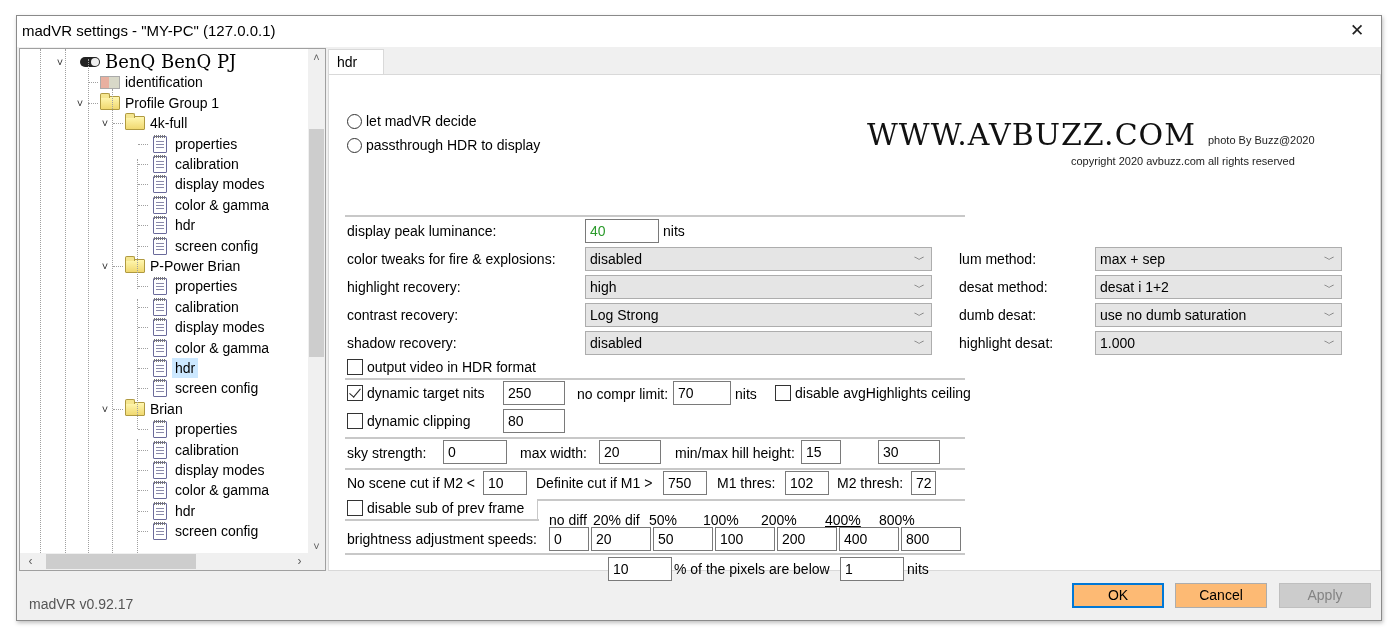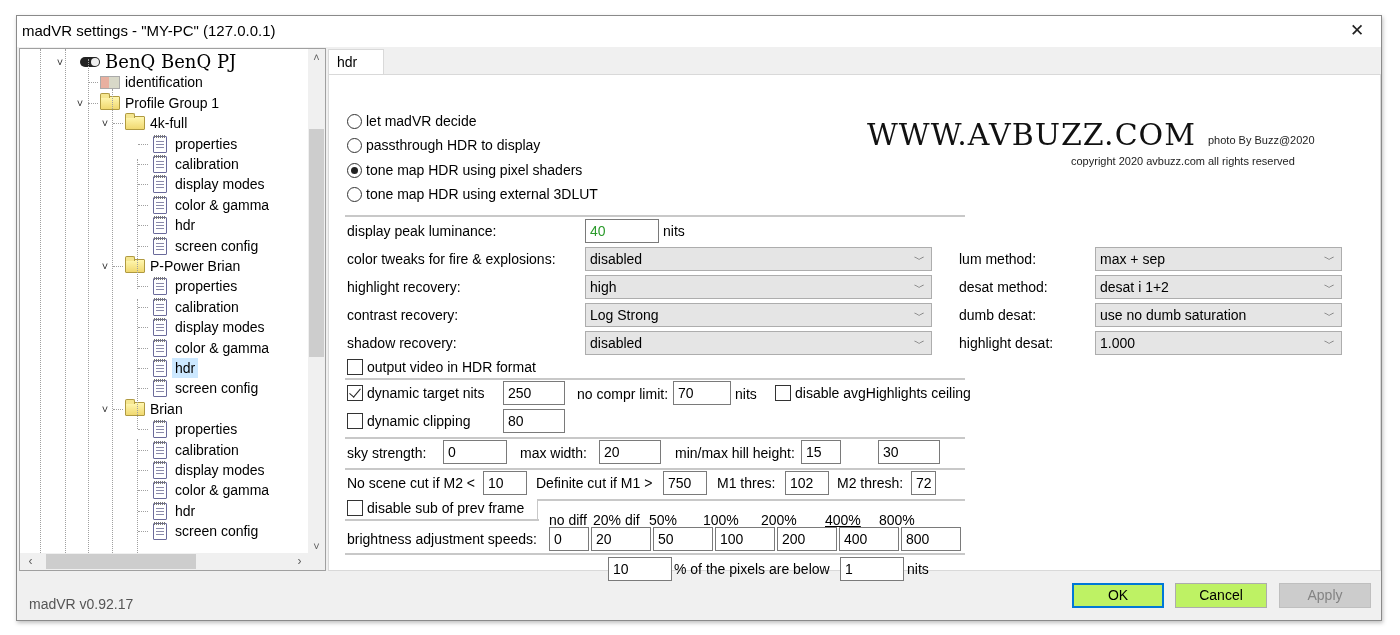--- a/index.html
+++ b/index.html
@@ -53,21 +53,21 @@
   .input.green { color: #2a9a2a; }
   .select { position: absolute; height: 24px; background: #e5e5e5; border: 1px solid #adadad; font-size: 14px; line-height: 22px; padding-left: 4px; }
   .select .dd { position: absolute; right: 6px; top: 0; font-size: 11px; color: #555; }
   .sep { position: absolute; height: 0; border-top: 2px solid #c8c8c8; }
 
   .watermark { position: absolute; left: 538px; top: 42px; font-family: "DejaVu Serif", serif; font-size: 30px; letter-spacing: 1px; color: #111; font-weight: normal; }
   .wm-small { position: absolute; font-size: 11px; color: #222; }
 
   
   .version { position: absolute; left: 12px; top: 580px; font-size: 14px; color: #555; }
-  .btn { position: absolute; top: 567px; width: 92px; height: 25px; background: #bef264; border: 1px solid #adadad; font-size: 14px; text-align: center; line-height: 23px; cursor: pointer; }
+  .btn { position: absolute; top: 567px; width: 92px; height: 25px; background: #fdba74; border: 1px solid #adadad; font-size: 14px; text-align: center; line-height: 23px; cursor: pointer; }
   .btn.default { border: 2px solid #0078d7; line-height: 21px; }
   .btn.disabled { background: #cccccc; border-color: #bfbfbf; color: #838383; }
 </style>
 </head>
 <body>
 
 <div class="window">
   <div class="titlebar">
     <span class="title">madVR settings - "MY-PC" (127.0.0.1)</span>
     <span class="close">✕</span>
@@ -226,28 +226,20 @@
 
   <div class="panel">
 
     <div class="radio" style="left:18px;top:38px">
       <span class="circ"></span>
       <span>let madVR decide</span>
     </div>
     <div class="radio" style="left:18px;top:62px">
       <span class="circ"></span>
       <span>passthrough HDR to display</span>
-    </div>
-    <div class="radio" style="left:18px;top:87px">
-      <span class="circ on"></span>
-      <span>tone map HDR using pixel shaders</span>
-    </div>
-    <div class="radio" style="left:18px;top:111px">
-      <span class="circ"></span>
-      <span>tone map HDR using external 3DLUT</span>
     </div>
 
     <div class="watermark">WWW.AVBUZZ.COM</div>
     <div class="wm-small" style="left:879px;top:59px">photo By Buzz@2020</div>
     <div class="wm-small" style="left:742px;top:80px">copyright 2020 avbuzz.com all rights reserved</div>
 
     <div class="sep" style="left:16px;top:140px;width:620px"></div>
 
     <span class="lbl" style="left:18px;top:148px">display peak luminance:</span>
     <div class="input green" style="left:256px;top:144px;width:74px">40</div>

